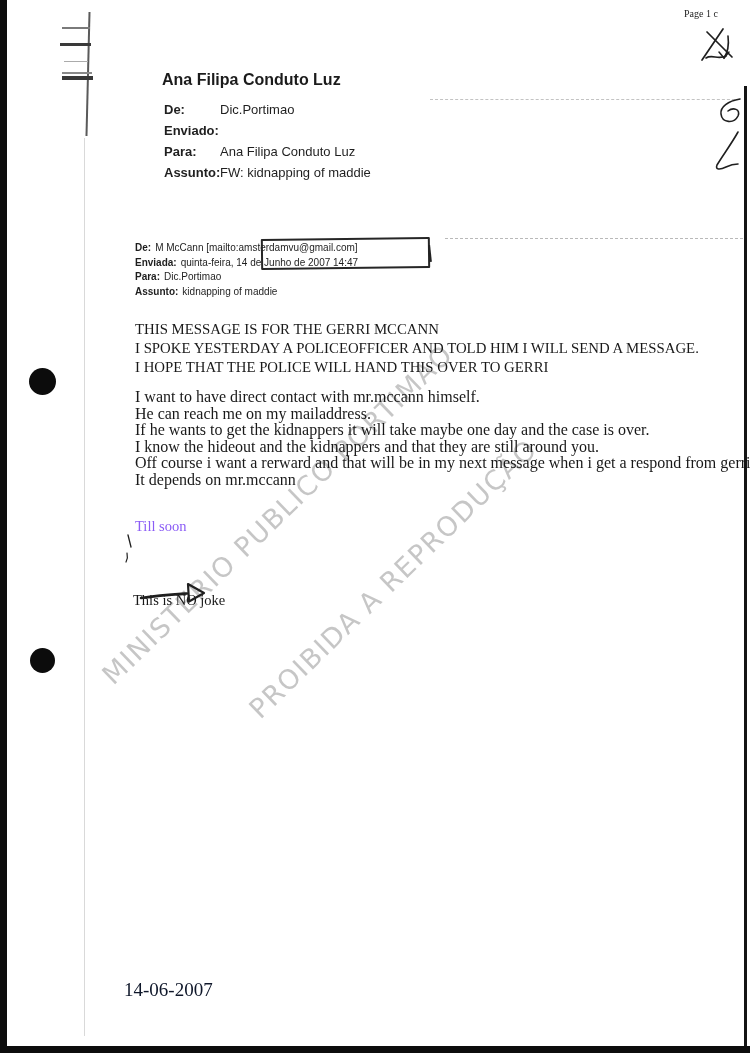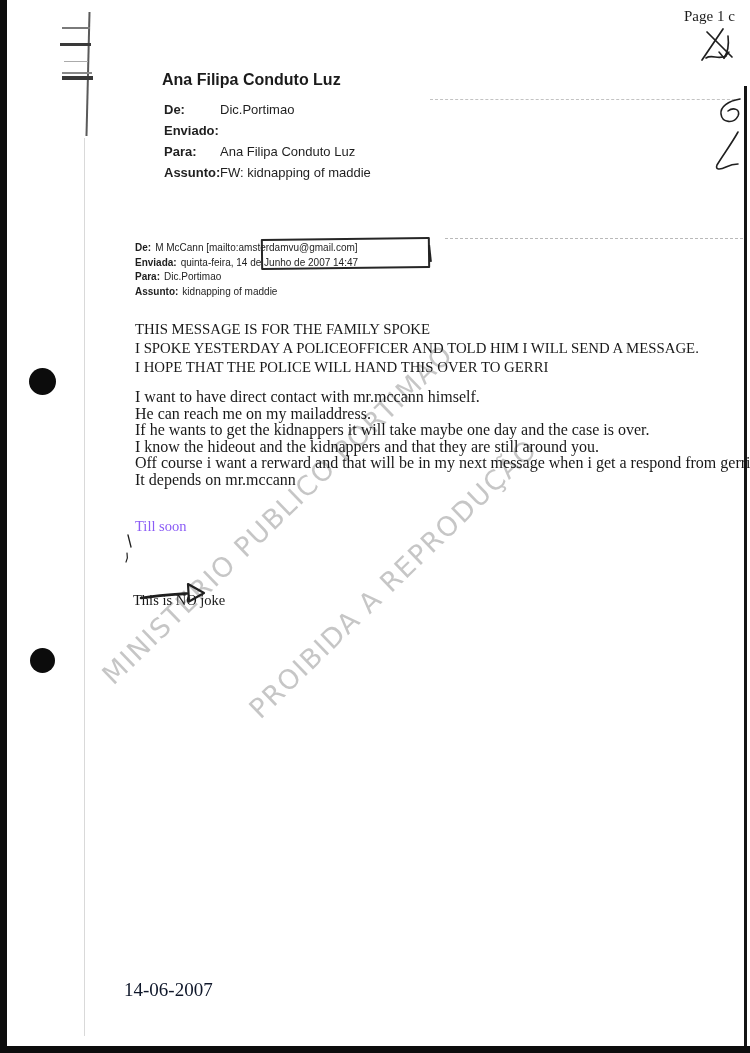--- a/index.html
+++ b/index.html
@@ -26,21 +26,21 @@
   
   .wm{
     position:absolute;font-family:"DejaVu Sans",sans-serif;font-size:27px;
     letter-spacing:1.5px;color:rgba(128,128,128,0.45);white-space:nowrap;
     transform-origin:0 0;transform:rotate(-44deg);pointer-events:none;z-index:1;
   }
   .wm1{left:96px;top:668px;}
   .wm2{left:243px;top:702px;}
   
   .txt{position:absolute;white-space:nowrap;z-index:2;}
-  .page-label{left:684px;top:8px;font-size:15px;color:#1c1c1c;}
+  .page-label{left:684px;top:8px;font-size:10px;color:#1c1c1c;}
   .title{left:162px;top:71px;font-family:"Liberation Sans",sans-serif;font-weight:bold;font-size:16px;color:#1b1b1b;}
   .hdr1{left:164px;top:103px;font-family:"Liberation Sans",sans-serif;font-size:13px;color:#1f1f1f;}
   .hdr1 .row{display:grid;grid-template-columns:56px auto;margin-bottom:7px;line-height:14px;}
   .hdr1 .lbl{font-weight:bold;}
   .hdr2{left:135px;top:241px;font-family:"Liberation Sans",sans-serif;font-size:10px;line-height:14.5px;color:#1e1e1e;}
   .hdr2 b{margin-right:4px;}
   .email-box{position:absolute;left:261px;top:238px;width:165px;height:27px;border:2px solid #262626;transform:rotate(-0.7deg);z-index:3;border-radius:1px;}
   .box-tick{position:absolute;left:429px;top:245px;width:2px;height:17px;background:#222;transform:rotate(-6deg);z-index:3;}
   .caps{left:135px;top:320px;font-size:14.8px;line-height:19.2px;color:#191919;}
   .para{left:135px;top:389px;font-size:16px;line-height:16.6px;color:#191919;}
@@ -110,21 +110,21 @@
   <div class="txt hdr2">
     <div><b>De:</b><span>M McCann [mailto:</span><span>amsterdamvu@gmail.com]</span></div>
     <div><b>Enviada:</b><span>quinta-feira, 14 de Junho de 2007 14:47</span></div>
     <div><b>Para:</b><span>Dic.Portimao</span></div>
     <div><b>Assunto:</b><span>kidnapping of maddie</span></div>
   </div>
   <div class="email-box"></div>
   <div class="box-tick"></div>
 
   <div class="txt caps">
-    <div>THIS MESSAGE IS FOR THE FAMILY SPOKE</div>
+    <div>THIS MESSAGE IS FOR THE GERRI MCCANN</div>
     <div>I SPOKE YESTERDAY A POLICEOFFICER AND TOLD HIM I WILL SEND A MESSAGE.</div>
     <div>I HOPE THAT THE POLICE WILL HAND THIS OVER TO GERRI</div>
   </div>
 
   <div class="txt para">
     <div>I want to have direct contact with mr.mccann himself.</div>
     <div>He can reach me on my mailaddress.</div>
     <div>If he wants to get the kidnappers it will take maybe one day and the case is over.</div>
     <div>I know the hideout and the kidnappers and that they are still around you.</div>
     <div>Off course i want a rerward and that will be in my next message when i get a respond from gerri.</div>

